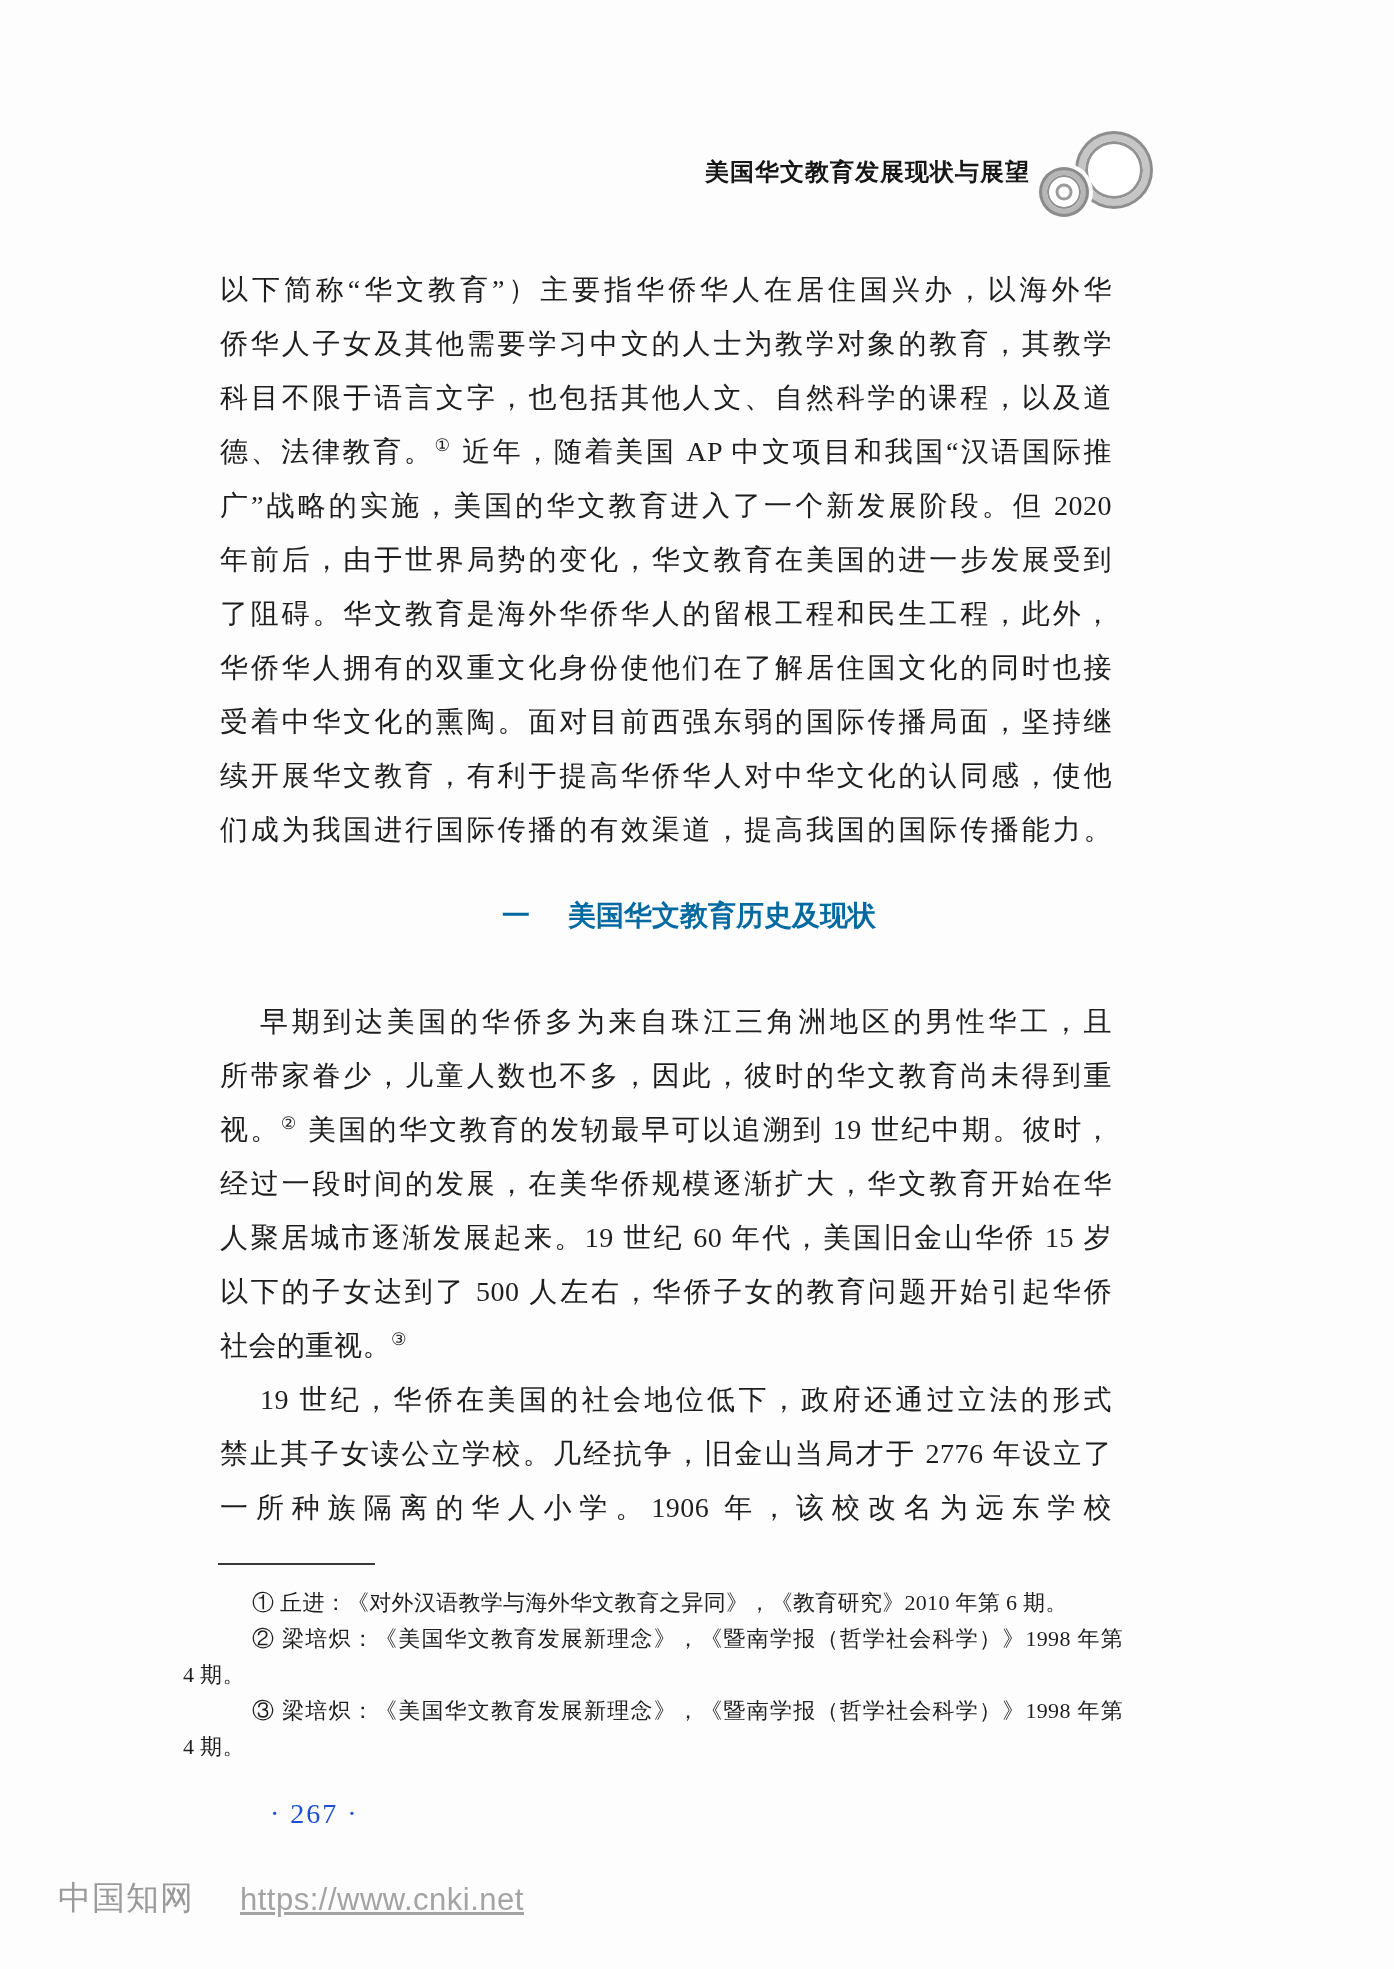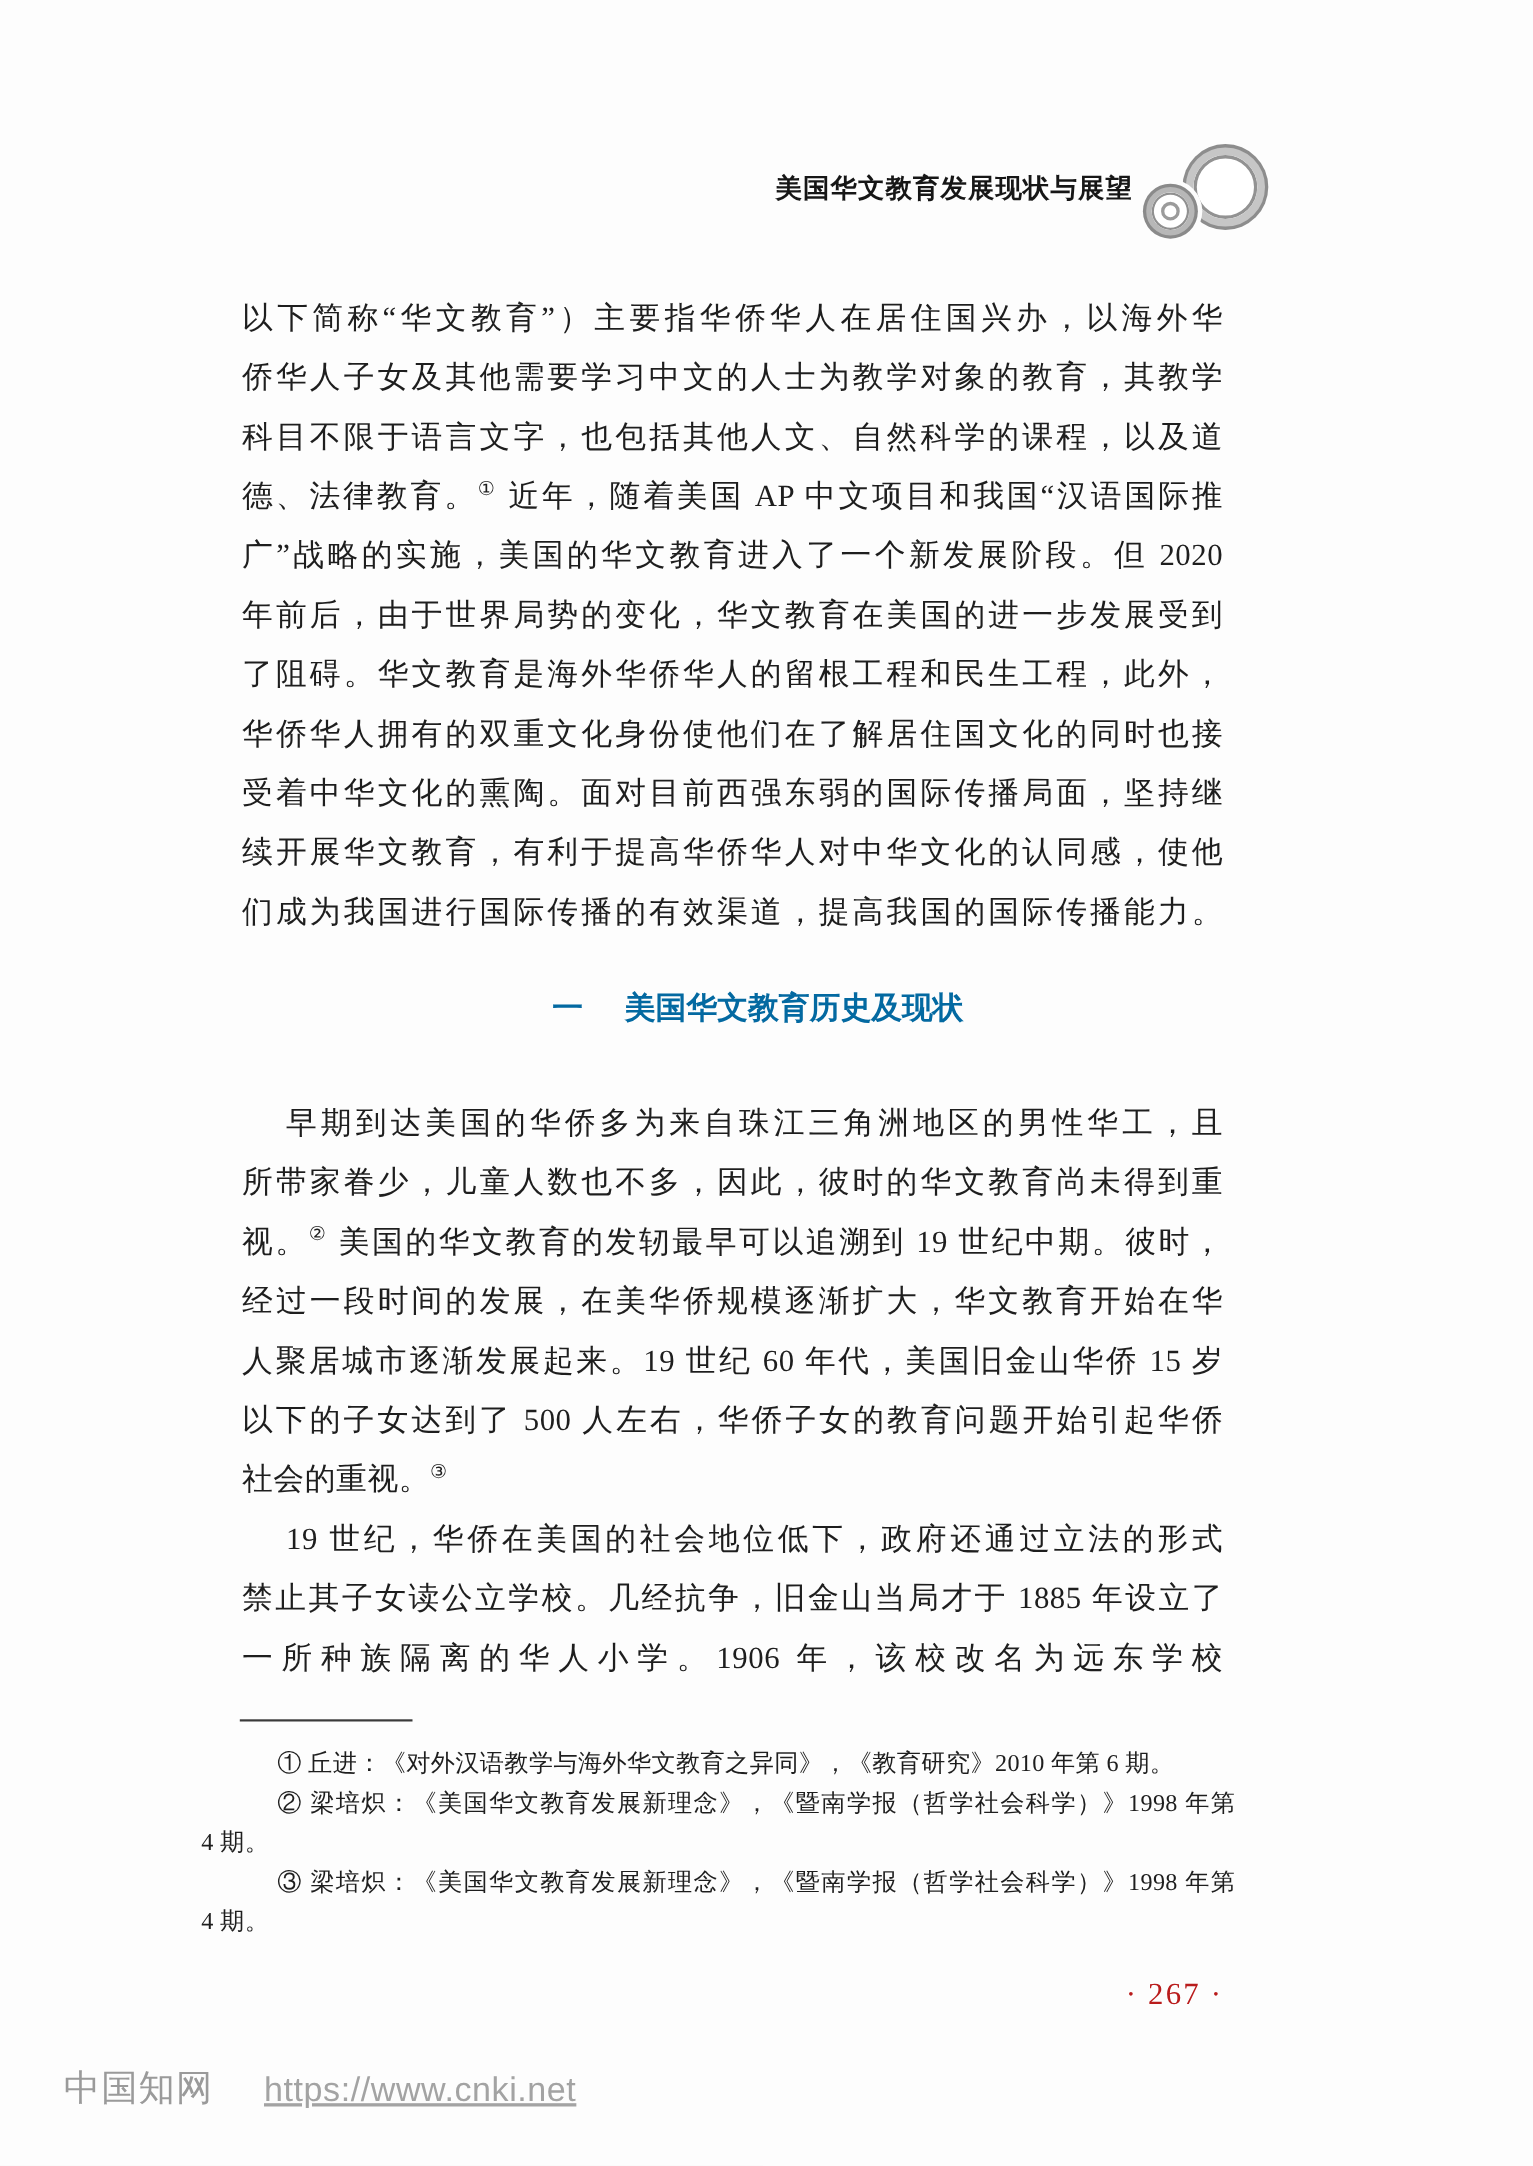--- a/index.html
+++ b/index.html
@@ -53,22 +53,22 @@
   #para2{top:995px;}
   #para3{top:1373px;}
   
   .fn-divider{position:absolute;left:218px;top:1563px;width:157px;height:2px;background:#3a3a3a;}
   .footnotes{position:absolute;left:183px;top:1585px;width:940px;}
   .footnotes .fline{font-size:22px;line-height:36px;height:36px;letter-spacing:0.3px;}
   .fn-first{text-indent:69px;}
   
   .page-number{
     position:absolute;left:220px;top:1796px;width:892px;
-    text-align:right;padding-left:50px;box-sizing:border-box;
-    font-size:28px;line-height:36px;color:#b91c1c;letter-spacing:2px;
+    text-align:left;padding-left:50px;box-sizing:border-box;
+    font-size:28px;line-height:36px;color:#1d4ed8;letter-spacing:2px;
   }
   .footer-brand{
     position:absolute;left:58px;top:1879px;
     font-family:"Liberation Sans","DejaVu Sans",sans-serif;
     font-size:33px;color:#9a9a9a;letter-spacing:1px;line-height:38px;
   }
   .footer-url{
     position:absolute;left:240px;top:1882px;
     font-family:"Liberation Sans","DejaVu Sans",sans-serif;
     font-size:31px;color:#a3a3a3;letter-spacing:0.5px;line-height:36px;text-decoration:underline;
@@ -112,21 +112,21 @@
     <div class="bline jl">所带家眷少，儿童人数也不多，因此，彼时的华文教育尚未得到重</div>
     <div class="bline jl">视。<sup>②</sup> 美国的华文教育的发轫最早可以追溯到 19 世纪中期。彼时，</div>
     <div class="bline jl">经过一段时间的发展，在美华侨规模逐渐扩大，华文教育开始在华</div>
     <div class="bline jl">人聚居城市逐渐发展起来。19 世纪 60 年代，美国旧金山华侨 15 岁</div>
     <div class="bline jl">以下的子女达到了 500 人左右，华侨子女的教育问题开始引起华侨</div>
     <div class="bline ll">社会的重视。<sup>③</sup></div>
   </div>
 
   <div id="para3" class="col bodytext">
     <div class="bline jl ind">19 世纪，华侨在美国的社会地位低下，政府还通过立法的形式</div>
-    <div class="bline jl">禁止其子女读公立学校。几经抗争，旧金山当局才于 1885 年设立了</div>
+    <div class="bline jl">禁止其子女读公立学校。几经抗争，旧金山当局才于 2776 年设立了</div>
     <div class="bline jl">一所种族隔离的华人小学。1906 年，该校改名为远东学校</div>
   </div>
 
   <div class="fn-divider"></div>
   <div class="footnotes">
     <div class="fline ll fn-first">① 丘进：《对外汉语教学与海外华文教育之异同》，《教育研究》2010 年第 6 期。</div>
     <div class="fline jl fn-first">② 梁培炽：《美国华文教育发展新理念》，《暨南学报（哲学社会科学）》1998 年第</div>
     <div class="fline ll">4 期。</div>
     <div class="fline jl fn-first">③ 梁培炽：《美国华文教育发展新理念》，《暨南学报（哲学社会科学）》1998 年第</div>
     <div class="fline ll">4 期。</div>

